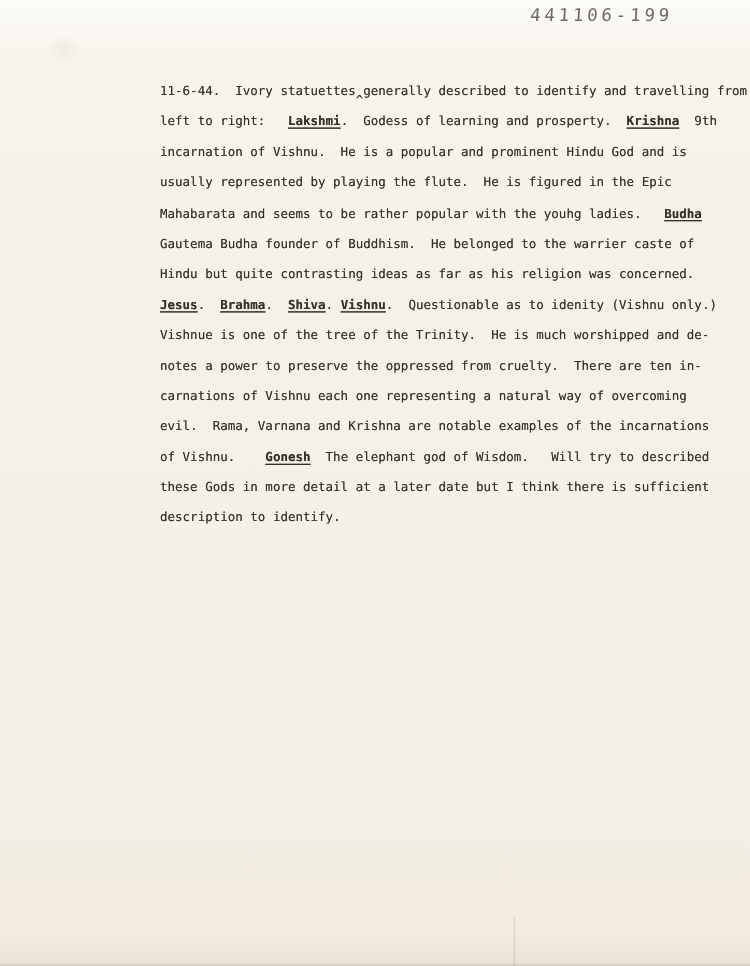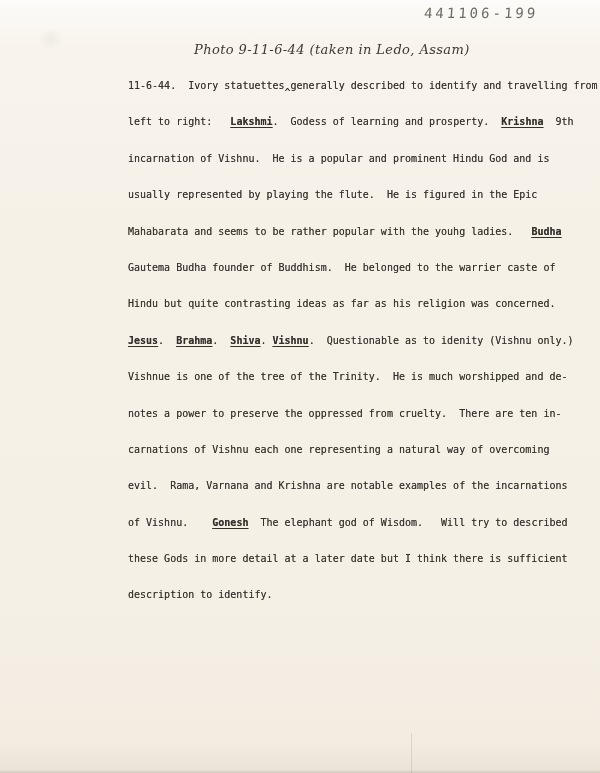--- a/index.html
+++ b/index.html
@@ -63,35 +63,34 @@
   .typed-body {
     position: absolute;
     top: 62px; left: 128px;
     width: 460px;
     color: #33302b;
     font-size: 10px;
     line-height: 24.4px;
     text-shadow: 0 0 0.5px rgba(40,35,30,0.55);
     white-space: pre;
   }
-  .typed-line { height: 24.4px; margin-top: 12px; }
+  .typed-line { height: 24.4px; }
   .typed-line .u {
     text-decoration: underline;
     text-underline-offset: 2px;
     font-weight: bold;
   }
   .typed-line .caret {
     display: inline-block;
     transform: translateY(7px);
     width: 6px;
   }
 </style>
 </head>
 <body>
 
 <div class="scan-page">
   <div class="scan-smudge"></div>
   <div class="scan-number">441106-199</div>
-  <div class="handwritten-note">Photo 9-11-6-44 (taken in Ledo, Assam)</div>
   <div class="typed-body"><div class="typed-line"><span>11-6-44.  Ivory statuettes</span><span class="caret">^</span><span>generally described to identify and travelling from</span></div><div class="typed-line"><span>left to right:   </span><span class="u">Lakshmi</span><span>.  Godess of learning and prosperty.  </span><span class="u">Krishna</span><span>  9th</span></div><div class="typed-line"><span>incarnation of Vishnu.  He is a popular and prominent Hindu God and is</span></div><div class="typed-line"><span>usually represented by playing the flute.  He is figured in the Epic</span></div><div class="typed-line"><span>Mahabarata and seems to be rather popular with the youhg ladies.   </span><span class="u">Budha</span></div><div class="typed-line"><span>Gautema Budha founder of Buddhism.  He belonged to the warrier caste of</span></div><div class="typed-line"><span>Hindu but quite contrasting ideas as far as his religion was concerned.</span></div><div class="typed-line"><span class="u">Jesus</span><span>.  </span><span class="u">Brahma</span><span>.  </span><span class="u">Shiva</span><span>. </span><span class="u">Vishnu</span><span>.  Questionable as to idenity (Vishnu only.)</span></div><div class="typed-line"><span>Vishnue is one of the tree of the Trinity.  He is much worshipped and de-</span></div><div class="typed-line"><span>notes a power to preserve the oppressed from cruelty.  There are ten in-</span></div><div class="typed-line"><span>carnations of Vishnu each one representing a natural way of overcoming</span></div><div class="typed-line"><span>evil.  Rama, Varnana and Krishna are notable examples of the incarnations</span></div><div class="typed-line"><span>of Vishnu.    </span><span class="u">Gonesh</span><span>  The elephant god of Wisdom.   Will try to described</span></div><div class="typed-line"><span>these Gods in more detail at a later date but I think there is sufficient</span></div><div class="typed-line"><span>description to identify.</span></div></div>
   <div class="scan-seam"></div>
   <div class="scan-bottom-edge"></div>
 </div>
 
 </body></html>

